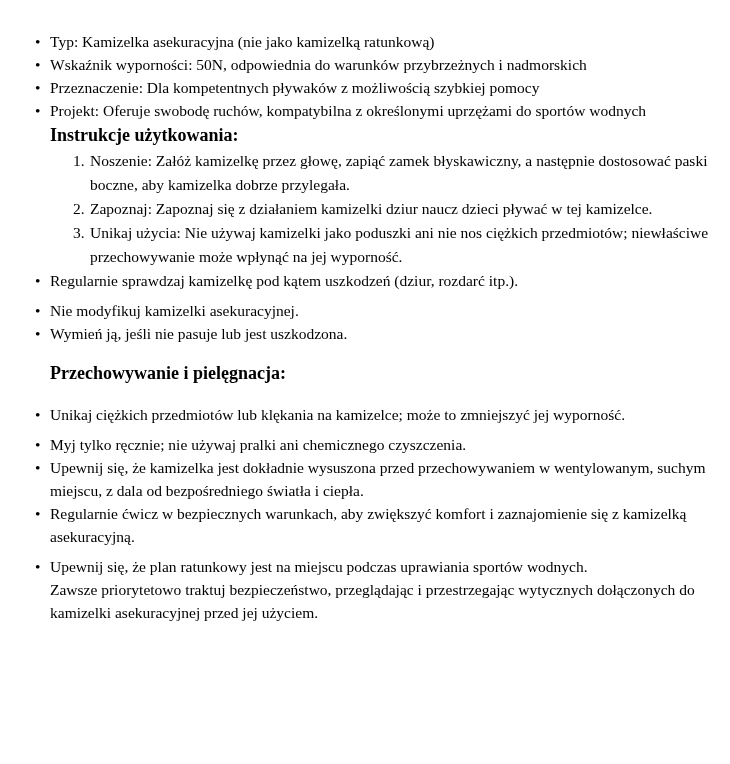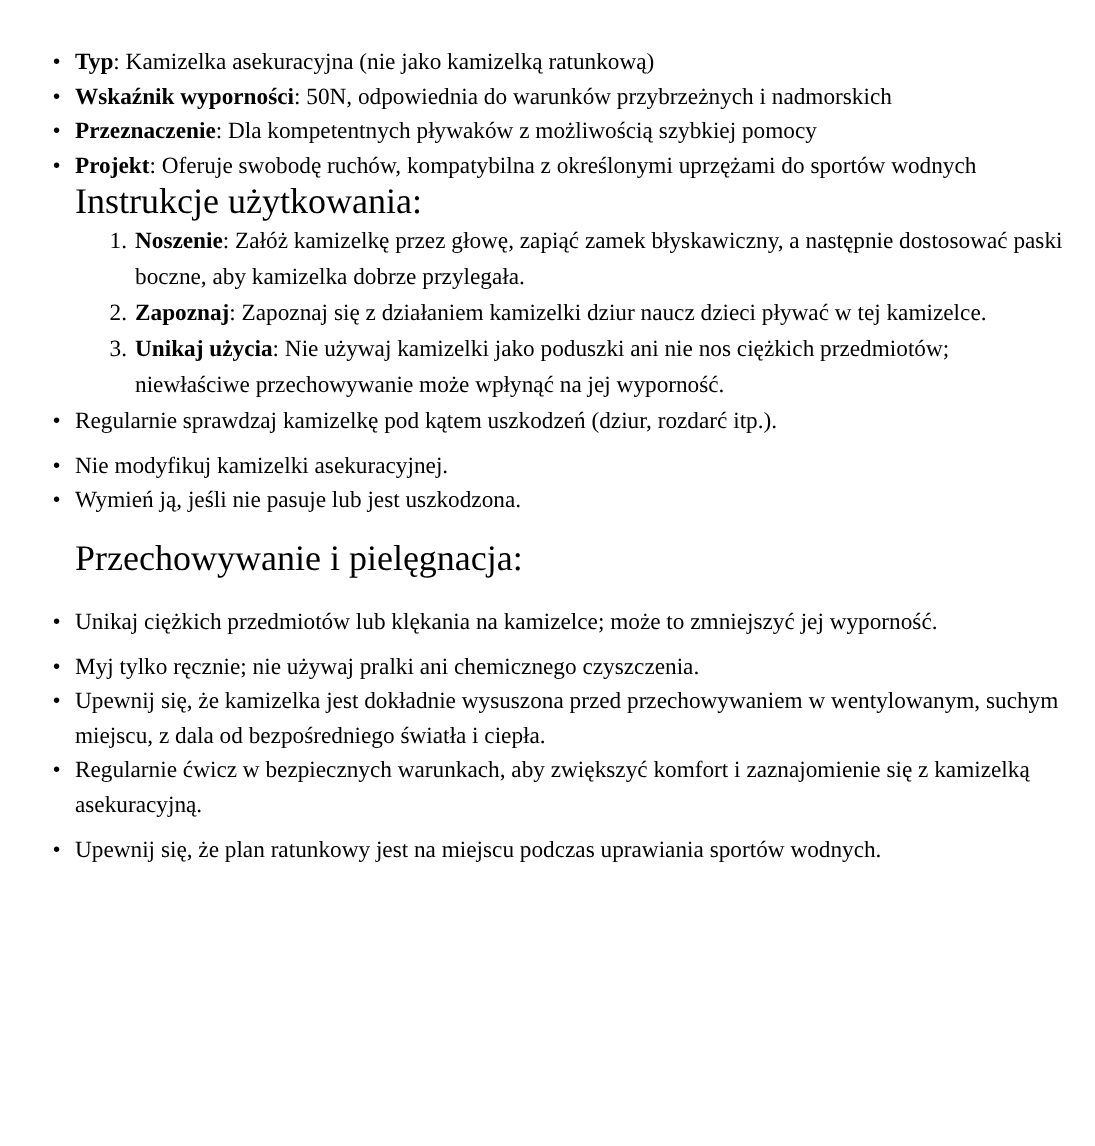--- a/index.html
+++ b/index.html
@@ -31,26 +31,26 @@
     display: flex;
   }
   .bullet {
     flex: 0 0 15px;
     text-align: left;
   }
   .content {
     flex: 1 1 auto;
     min-width: 0;
   }
-  .content b { font-weight: bold; }
+  .content b { font-weight: normal; }
   .para { display: block; }
 
   .heading {
-    font-weight: normal;
-    font-size: 24px;
+    font-weight: bold;
+    font-size: 18px;
     line-height: 24px;
     margin: 16px 0 18px 15px;
   }
   .heading.sub {
     margin: 1px 0 2px 15px;
   }
   .heading.first-section {
     margin-top: 6px;
   }
 
@@ -144,17 +144,18 @@
 
   <ul class="blist">
     <li class="lead">
       <span class="bullet">•</span>
       <span class="content">Regularnie ćwicz w bezpiecznych warunkach, aby zwiększyć komfort i zaznajomienie się z kamizelką asekuracyjną.</span>
     </li>
     <li>
       <span class="bullet">•</span>
       <span class="content">
         <span class="para">Upewnij się, że plan ratunkowy jest na miejscu podczas uprawiania sportów wodnych.</span>
+        <span class="para">Zawsze priorytetowo traktuj bezpieczeństwo, przeglądając i przestrzegając wytycznych dołączonych do kamizelki asekuracyjnej przed jej użyciem.</span>
       </span>
     </li>
   </ul>
 
 </div>
 
 </body></html>

